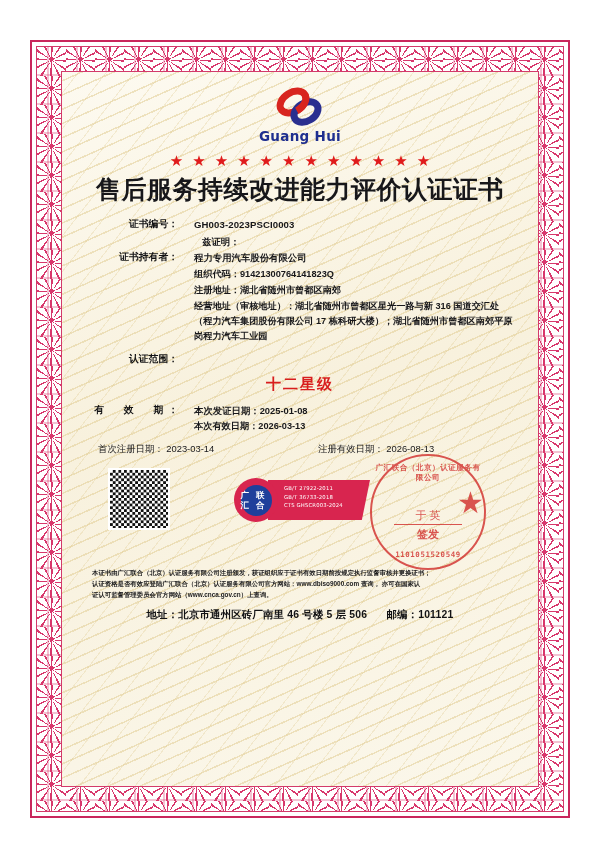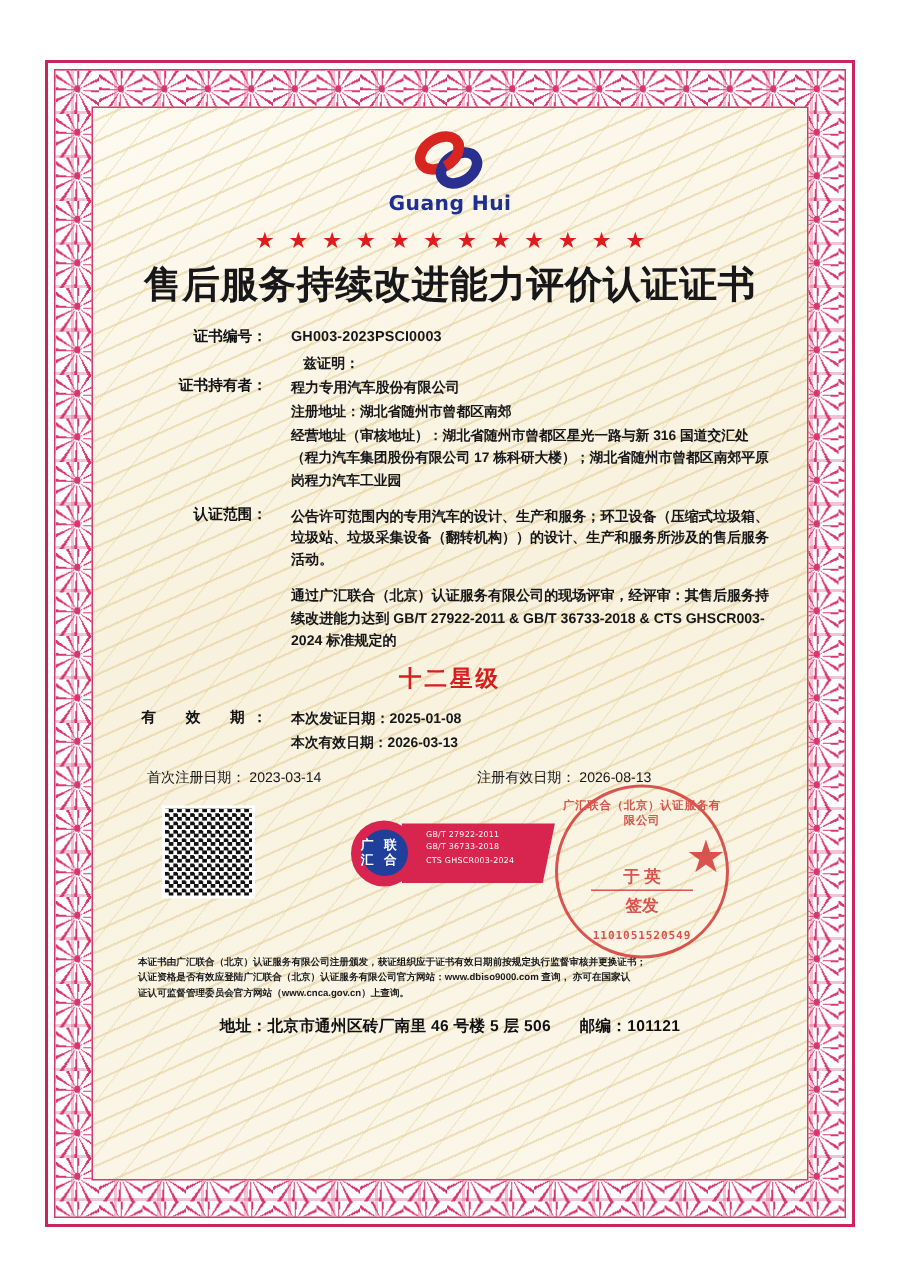--- a/index.html
+++ b/index.html
@@ -326,21 +326,21 @@
     font-size: 7.4px;
     font-weight: bold;
     color: #d2322f;
     letter-spacing: 0.6px;
   }
   .seal-name {
     position: absolute;
     top: 52px; left: 0; right: 0;
     text-align: center;
     font-size: 11px;
-    font-weight: bold;
+    font-weight: normal;
     color: #d2322f;
   }
   .seal-rule {
     position: absolute;
     top: 68px;
     left: 22px; right: 22px;
     height: 1.2px;
     background: #d2322f;
   }
   .seal-issue {
@@ -418,34 +418,30 @@
 
           <div class="row">
             <div class="row-label"></div>
             <div class="row-value indent-1">兹证明：</div>
           </div>
 
           <div class="row">
             <div class="row-label">证书持有者：</div>
             <div class="row-value">
               <div>程力专用汽车股份有限公司</div>
+              <div class="sub-line">组织代码：91421300764141823Q</div>
               <div class="sub-line">注册地址：湖北省随州市曾都区南郊</div>
               <div class="sub-line">经营地址（审核地址）：湖北省随州市曾都区星光一路与新 316 国道交汇处（程力汽车集团股份有限公司 17 栋科研大楼）；湖北省随州市曾都区南郊平原岗程力汽车工业园</div>
             </div>
           </div>
 
           <div class="gap-sm"></div>
 
           <div class="row">
             <div class="row-label">认证范围：</div>
-            <div class="row-value">
-              <div>公告许可范围内的专用汽车的设计、生产和服务；环卫设备（压缩式垃圾箱、垃圾站、垃圾采集设备（翻转机构））的设计、生产和服务所涉及的售后服务活动。</div>
-              <div class="gap-md"></div>
-              <div>通过广汇联合（北京）认证服务有限公司的现场评审，经评审：其售后服务持续改进能力达到 GB/T 27922-2011 &amp; GB/T 36733-2018 &amp; CTS GHSCR003-2024 标准规定的</div>
-            </div>
           </div>
 
           <div class="grade-line">
             <span class="grade">十二星级</span>
           </div>
 
           <div class="row">
             <div class="row-label spread">有　效　期：</div>
             <div class="row-value">
               <div>本次发证日期：2025-01-08</div>

